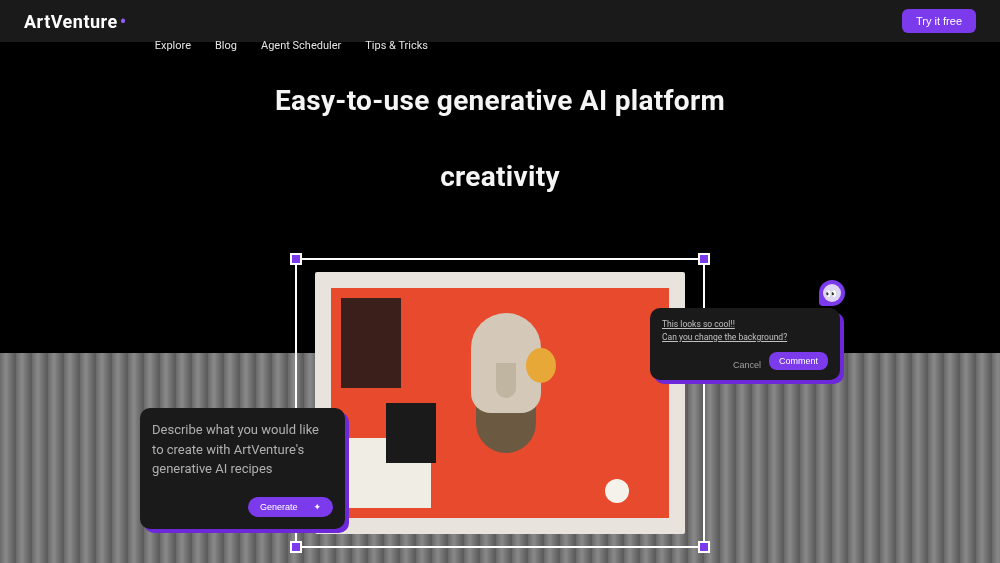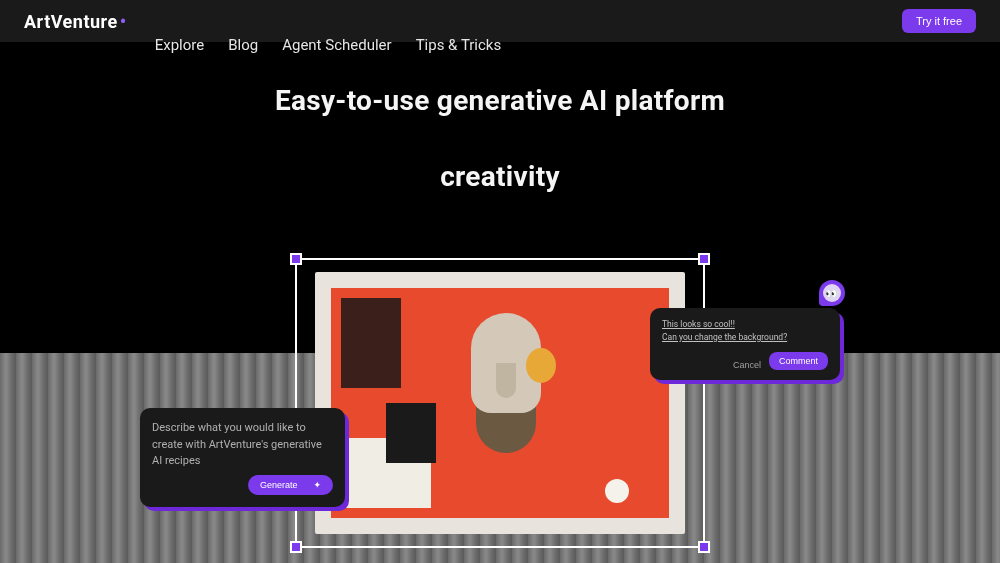--- a/index.html
+++ b/index.html
@@ -34,21 +34,21 @@
     .logo .accent::after {
       content: "•";
       color: #8b5cf6;
       margin-left: 2px;
     }
     .nav-links {
       display: flex;
       gap: 24px;
     }
     .nav-link {
-      font-size: 15px;
+      font-size: 11px;
       color: #e5e5e5;
       cursor: pointer;
       margin-top: 48px;
     }
     .cta-button {
       background: #7c3aed;
       color: #fff;
       border: none;
       padding: 6px 14px;
       border-radius: 6px;
@@ -187,24 +187,24 @@
       position: absolute;
       left: -155px;
       top: 150px;
       width: 205px;
       background: #1a1a1a;
       border-radius: 10px;
       padding: 12px;
       box-shadow: 4px 4px 0 #6d28d9;
     }
     .prompt-text {
-      font-size: 11px;
+      font-size: 13px;
       color: #b0b0b0;
       line-height: 1.5;
-      margin-bottom: 5px;
+      margin-bottom: 18px;
     }
     .generate-btn {
       background: #7c3aed;
       color: #fff;
       border: none;
       padding: 5px 12px;
       border-radius: 12px;
       font-size: 9px;
       float: right;
       cursor: pointer;

